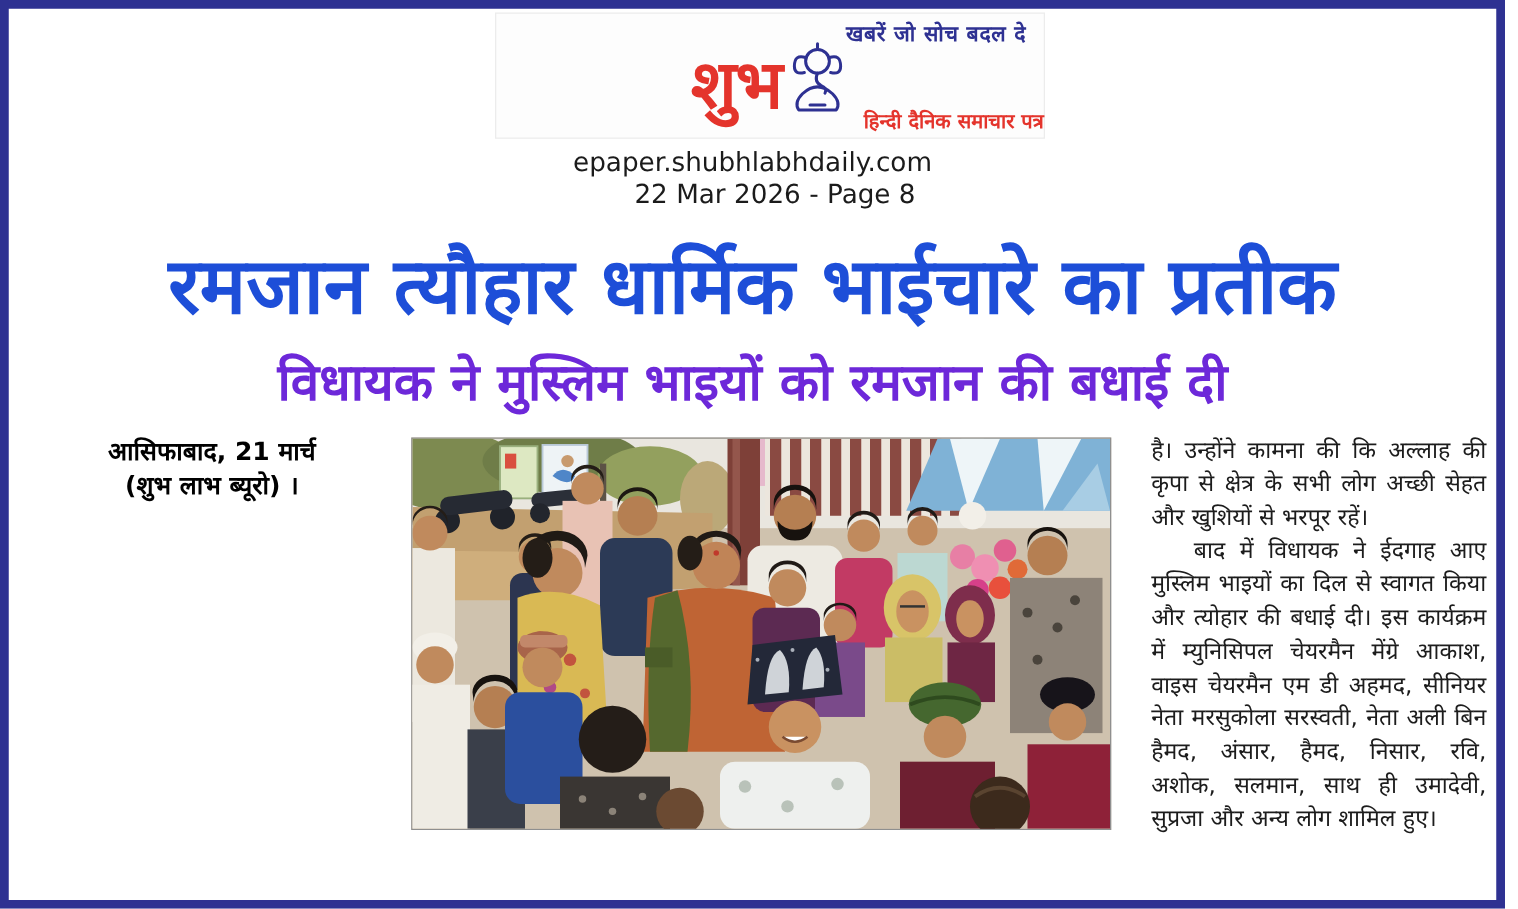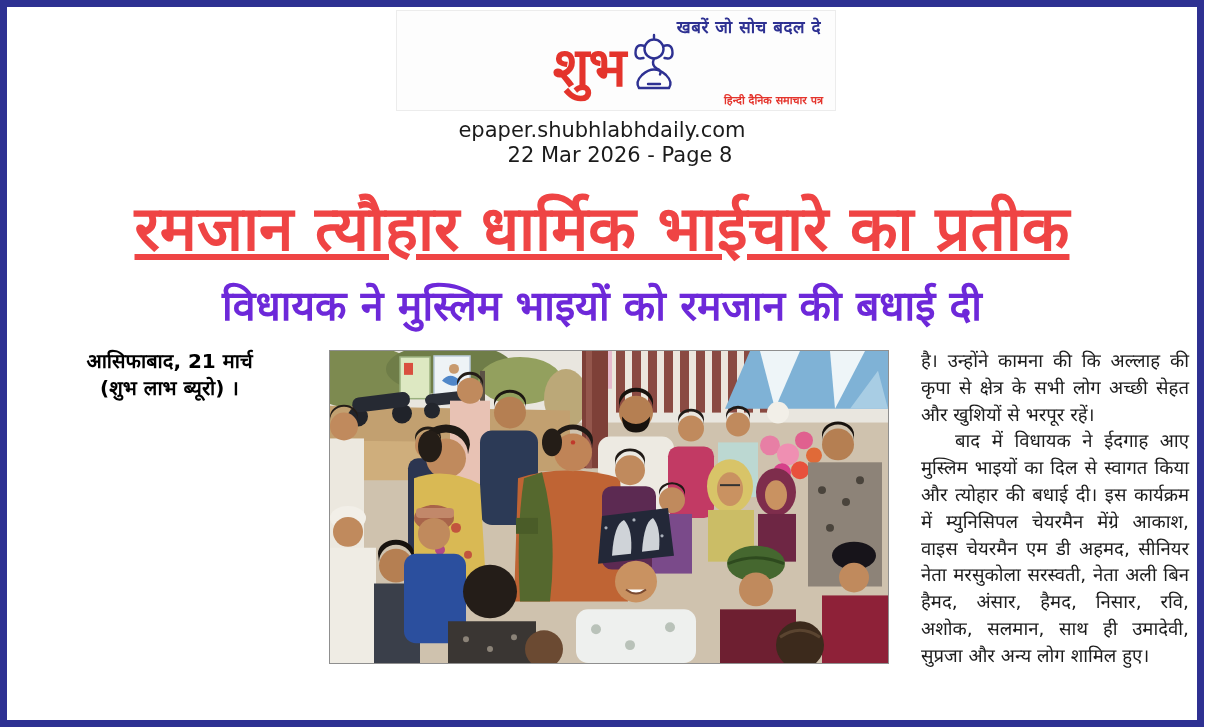--- a/index.html
+++ b/index.html
@@ -21,31 +21,31 @@
   .title-row {
     position:absolute; top:22px; left:0; right:0;
     display:flex; align-items:flex-end; justify-content:center; gap:4px;
   }
   .brand-word {
     color:#e4342c; font-weight:800; font-size:54px; line-height:54px;
     letter-spacing:-1px; font-family:"DejaVu Sans","Liberation Sans",sans-serif;
   }
   .ganesh { margin:0 2px; }
   .subtitle {
-    position:absolute; bottom:3px; right:12px;
-    color:#e4342c; font-weight:bold; font-size:11px;
+    position:absolute; bottom:3px; right:0;
+    color:#e4342c; font-weight:bold; font-size:16px;
   }
   
   .meta { text-align:center; margin-top:7px; color:#1b1b1b; }
   .meta .site  { font-size:21px; line-height:25px; font-weight:500; }
   .meta .datep { font-size:21px; line-height:25px; font-weight:500;padding-left:36px; }
   
   .headline {
     margin:24px 10px 0; text-align:center;
-    font-size:62px; line-height:74px; font-weight:800; color:#ef4444;text-decoration:underline;
+    font-size:62px; line-height:74px; font-weight:800; color:#1d4ed8;
   }
   .subheadline {
     margin:14px 10px 0; text-align:center;
     font-size:41px; line-height:52px; font-weight:700; color:#6d28d9;
   }
   
   .article { display:flex; align-items:flex-start; margin:16px 4px 0 11px; }
   .col { color:#1c1c1c; }
   .col.left  { width:303px; }
   .col.right { flex:1; padding-left:32px; padding-right:4px; }

